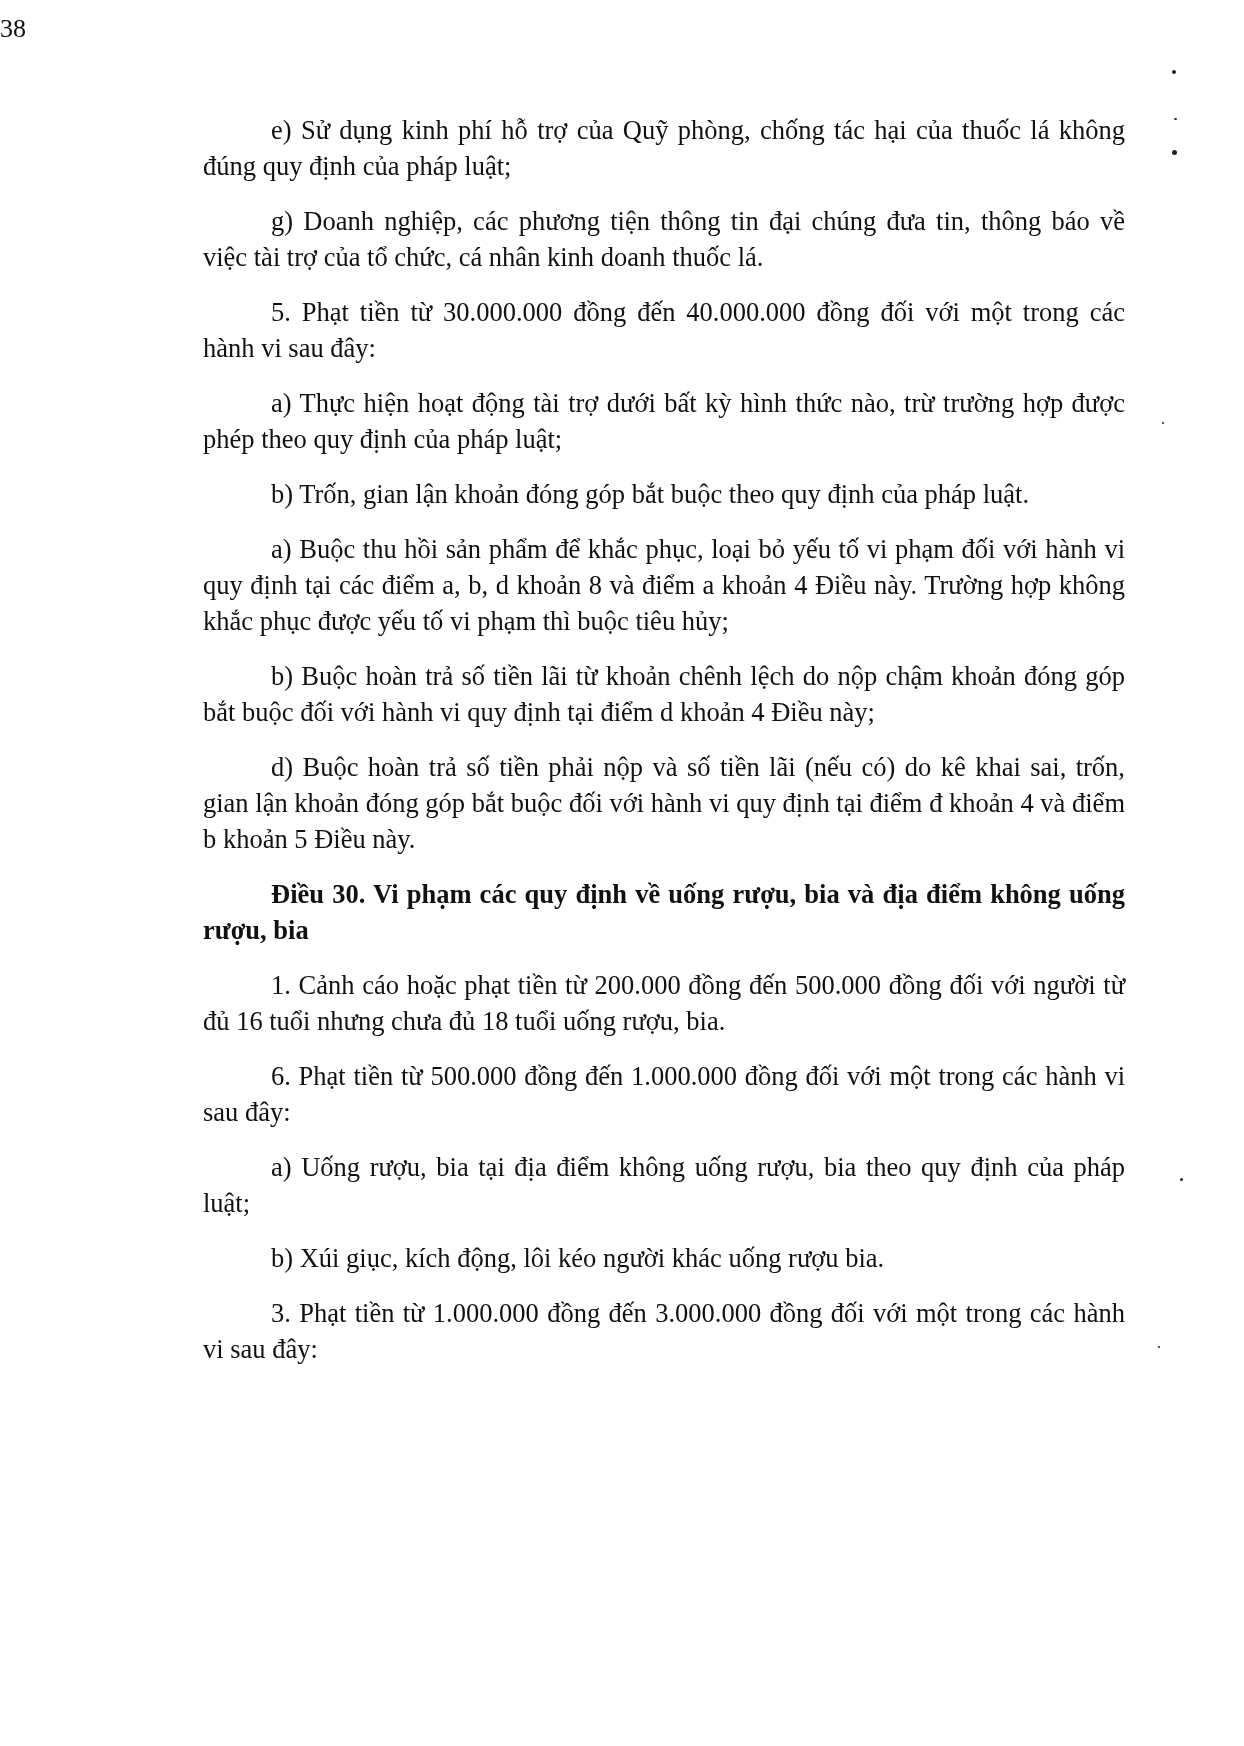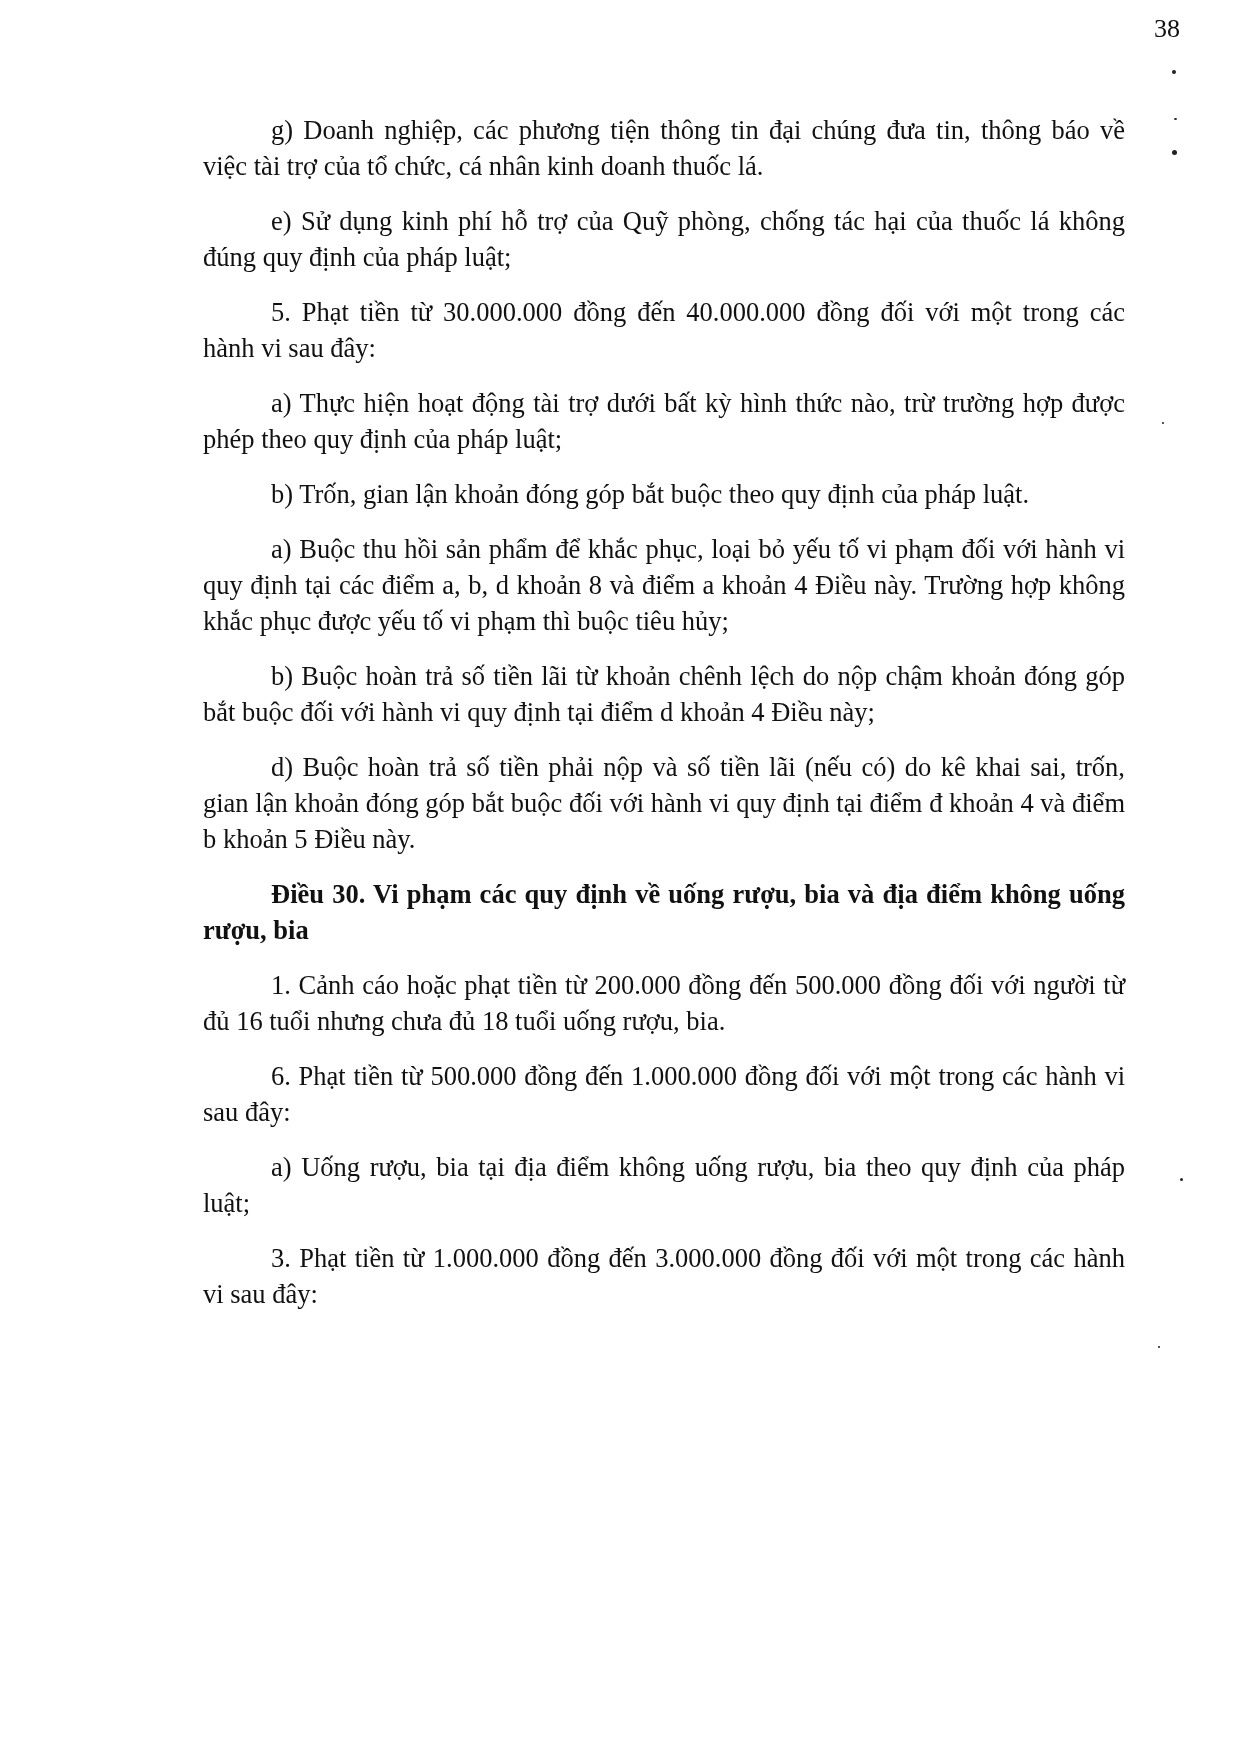--- a/index.html
+++ b/index.html
@@ -9,21 +9,21 @@
     position: relative;
     overflow: hidden;
     font-family: "Liberation Serif", "DejaVu Serif", serif;
     color: #111111;
   }
   .page-number {
     position: absolute;
     top: 14px;
     left: 0;
     width: 1180px;
-    text-align: right;
+    text-align: left;
     font-size: 26px;
   }
   .content {
     position: absolute;
     top: 112px;
     left: 203px;
     width: 922px;
     font-size: 26.5px;
     line-height: 36px;
     text-align: justify;
@@ -34,32 +34,33 @@
   }
   .para.heading { font-weight: bold; }
   .speck { position: absolute; background: #222; border-radius: 50%; }
 </style>
 </head>
 <body>
 
 <div class="page-number">38</div>
 
 <div class="content">
+  <p class="para">e) Sử dụng kinh phí hỗ trợ của Quỹ phòng, chống tác hại của thuốc lá không đúng quy định của pháp luật;</p>
   <p class="para">g) Doanh nghiệp, các phương tiện thông tin đại chúng đưa tin, thông báo về việc tài trợ của tổ chức, cá nhân kinh doanh thuốc lá.</p>
-  <p class="para">e) Sử dụng kinh phí hỗ trợ của Quỹ phòng, chống tác hại của thuốc lá không đúng quy định của pháp luật;</p>
   <p class="para">5. Phạt tiền từ 30.000.000 đồng đến 40.000.000 đồng đối với một trong các hành vi sau đây:</p>
   <p class="para">a) Thực hiện hoạt động tài trợ dưới bất kỳ hình thức nào, trừ trường hợp được phép theo quy định của pháp luật;</p>
   <p class="para">b) Trốn, gian lận khoản đóng góp bắt buộc theo quy định của pháp luật.</p>
   <p class="para">a) Buộc thu hồi sản phẩm để khắc phục, loại bỏ yếu tố vi phạm đối với hành vi quy định tại các điểm a, b, d khoản 8 và điểm a khoản 4 Điều này. Trường hợp không khắc phục được yếu tố vi phạm thì buộc tiêu hủy;</p>
   <p class="para">b) Buộc hoàn trả số tiền lãi từ khoản chênh lệch do nộp chậm khoản đóng góp bắt buộc đối với hành vi quy định tại điểm d khoản 4 Điều này;</p>
   <p class="para">d) Buộc hoàn trả số tiền phải nộp và số tiền lãi (nếu có) do kê khai sai, trốn, gian lận khoản đóng góp bắt buộc đối với hành vi quy định tại điểm đ khoản 4 và điểm b khoản 5 Điều này.</p>
   <p class="para heading">Điều 30. Vi phạm các quy định về uống rượu, bia và địa điểm không uống rượu, bia</p>
   <p class="para">1. Cảnh cáo hoặc phạt tiền từ 200.000 đồng đến 500.000 đồng đối với người từ đủ 16 tuổi nhưng chưa đủ 18 tuổi uống rượu, bia.</p>
   <p class="para">6. Phạt tiền từ 500.000 đồng đến 1.000.000 đồng đối với một trong các hành vi sau đây:</p>
   <p class="para">a) Uống rượu, bia tại địa điểm không uống rượu, bia theo quy định của pháp luật;</p>
+  <p class="para">b) Xúi giục, kích động, lôi kéo người khác uống rượu bia.</p>
   <p class="para">3. Phạt tiền từ 1.000.000 đồng đến 3.000.000 đồng đối với một trong các hành vi sau đây:</p>
 </div>
 
 <div class="speck" style="left:1172px;top:70px;width:4px;height:4px;"></div>
 <div class="speck" style="left:1174px;top:118px;width:3px;height:2px;"></div>
 <div class="speck" style="left:1172px;top:150px;width:5px;height:5px;"></div>
 <div class="speck" style="left:1162px;top:422px;width:2px;height:2px;"></div>
 <div class="speck" style="left:1180px;top:1178px;width:3px;height:3px;"></div>
 <div class="speck" style="left:1158px;top:1346px;width:2px;height:2px;"></div>
 

